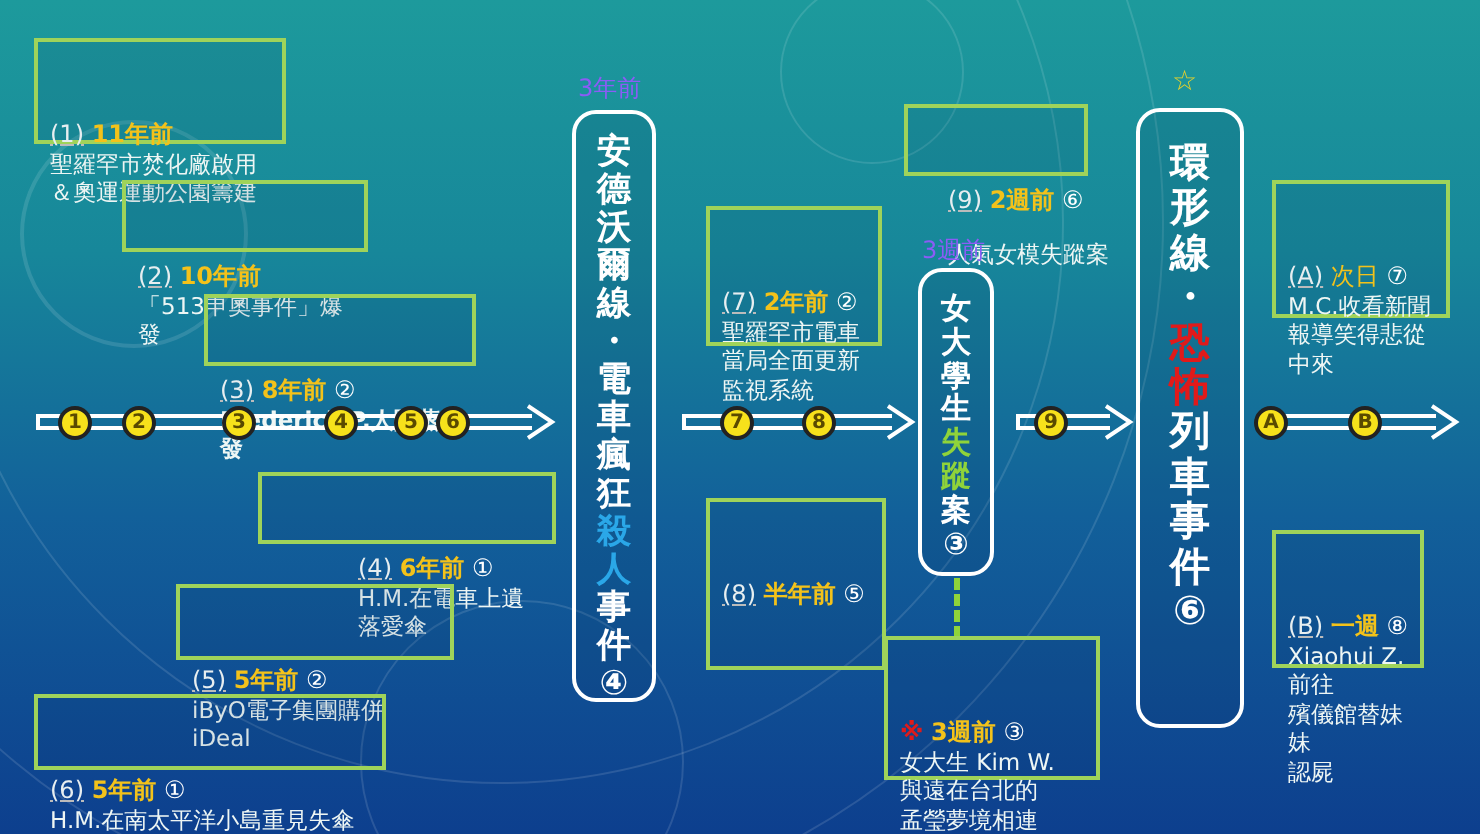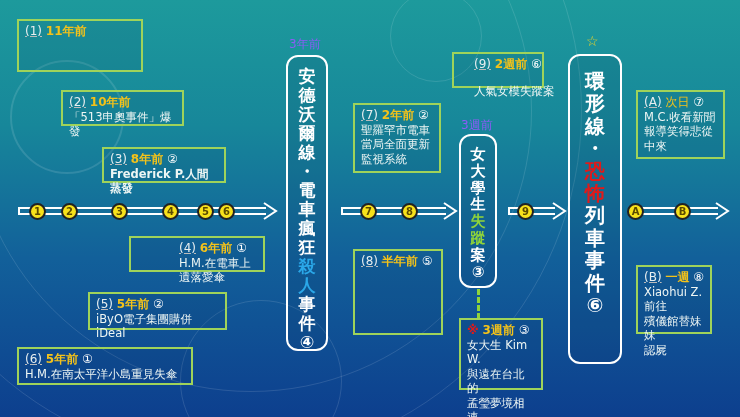--- a/index.html
+++ b/index.html
@@ -7,21 +7,21 @@
     width:740px; height:417px; overflow:hidden; position:relative;
     font-family: "DejaVu Sans", "Liberation Sans", sans-serif;
     background: linear-gradient(180deg, #1d9a9c 0%, #17879a 30%, #12609a 62%, #0d3f8e 100%);
     color:#ffffff;
   }
   .deco { position:absolute; border-radius:50%; border:1px solid rgba(255,255,255,0.12); pointer-events:none; }
   .box {
     position:absolute; border:2px solid #9fd35a; background:rgba(10,50,90,0.10);
     padding:3px 6px; box-sizing:border-box; line-height:1.25; font-size:11.5px; color:#eef6f4;
   }
-  .box .hdr { font-size:12px; white-space:nowrap; }
+  .box .hdr { font-size:12px; white-space:nowrap;margin-top:36px; }
   .box .num { color:#e7eef0; text-decoration:underline; text-decoration-color:#bbb; }
   .box .time { color:#f3c21a; font-weight:bold; }
   .box .ref { color:#fff; }
   .box .body { white-space:pre-line; }
   .axis { position:absolute; height:8px; border:2px solid #fff; border-right:none; box-sizing:border-box; }
   .node {
     position:absolute; width:17px; height:17px; border-radius:50%;
     background:#f7e11b; border:2px solid #222; box-sizing:border-box;
     font-size:10px; font-weight:bold; color:#5a4a00; text-align:center; line-height:13px;
   }
@@ -37,33 +37,35 @@
 <body>
 
 <div class="deco" style="left:-120px;top:-240px;width:700px;height:700px;"></div>
 <div class="deco" style="left:-30px;top:-170px;width:560px;height:560px;"></div>
 <div class="deco" style="left:10px;top:60px;width:110px;height:110px;border-width:2px;"></div>
 <div class="deco" style="left:390px;top:-10px;width:90px;height:90px;"></div>
 <div class="deco" style="left:180px;top:300px;width:160px;height:160px;"></div>
 
 <div class="box" style="left:17px;top:19px;width:126px;height:53px;">
   <div class="hdr"><span class="num">(1)</span> <span class="time">11年前</span></div>
+  <div class="body">聖羅罕市焚化廠啟用
+＆奧運運動公園籌建</div>
 </div>
 
 <div class="box" style="left:61px;top:90px;width:123px;height:36px;">
   <div class="hdr"><span class="num">(2)</span> <span class="time">10年前</span></div>
   <div class="body">「513申奧事件」爆發</div>
 </div>
 
-<div class="box" style="left:102px;top:147px;width:124px;height:36px;">
+<div class="box" style="left:102px;top:147px;width:136px;height:36px;">
   <div class="hdr"><span class="num">(3)</span> <span class="time">8年前</span> <span class="ref">②</span></div>
   <div class="body" style="font-weight:bold;">Frederick P.人間蒸發</div>
 </div>
 
-<div class="box" style="left:129px;top:236px;width:136px;height:36px;padding-left:48px;">
+<div class="box" style="left:129px;top:236px;width:149px;height:36px;padding-left:48px;">
   <div class="hdr"><span class="num">(4)</span> <span class="time">6年前</span> <span class="ref">①</span></div>
   <div class="body">H.M.在電車上遺落愛傘</div>
 </div>
 
 <div class="box" style="left:88px;top:292px;width:139px;height:38px;">
   <div class="hdr"><span class="num">(5)</span> <span class="time">5年前</span> <span class="ref">②</span></div>
   <div class="body">iByO電子集團購併 iDeal</div>
 </div>
 
 <div class="box" style="left:17px;top:347px;width:176px;height:38px;">
@@ -130,21 +132,21 @@
   <span class="vchar">大</span>
   <span class="vchar">學</span>
   <span class="vchar">生</span>
   <span class="vchar" style="color:#8fd33a;">失</span>
   <span class="vchar" style="color:#8fd33a;">蹤</span>
   <span class="vchar">案</span>
   <span class="vchar">③</span>
 </div>
 <div style="position:absolute;left:477px;top:289px;width:0;height:30px;border-left:3px dashed #8fd33a;"></div>
 
-<div class="box" style="left:459px;top:318px;width:84px;height:72px;">
+<div class="box" style="left:442px;top:318px;width:108px;height:72px;">
   <div class="hdr"><span style="color:#e01a1a;font-weight:bold;">※</span> <span class="time">3週前</span> <span class="ref">③</span></div>
   <div class="body">女大生 Kim W.
 與遠在台北的
 孟瑩夢境相連</div>
 </div>
 
 <div class="axis" style="left:508px;top:207px;width:47px;"></div>
 <svg style="position:absolute;left:551px;top:201px;" width="16" height="20" viewBox="0 0 16 20">
     <path d="M2 2 L14 10 L2 18" fill="none" stroke="#fff" stroke-width="2"></path>
   </svg>

